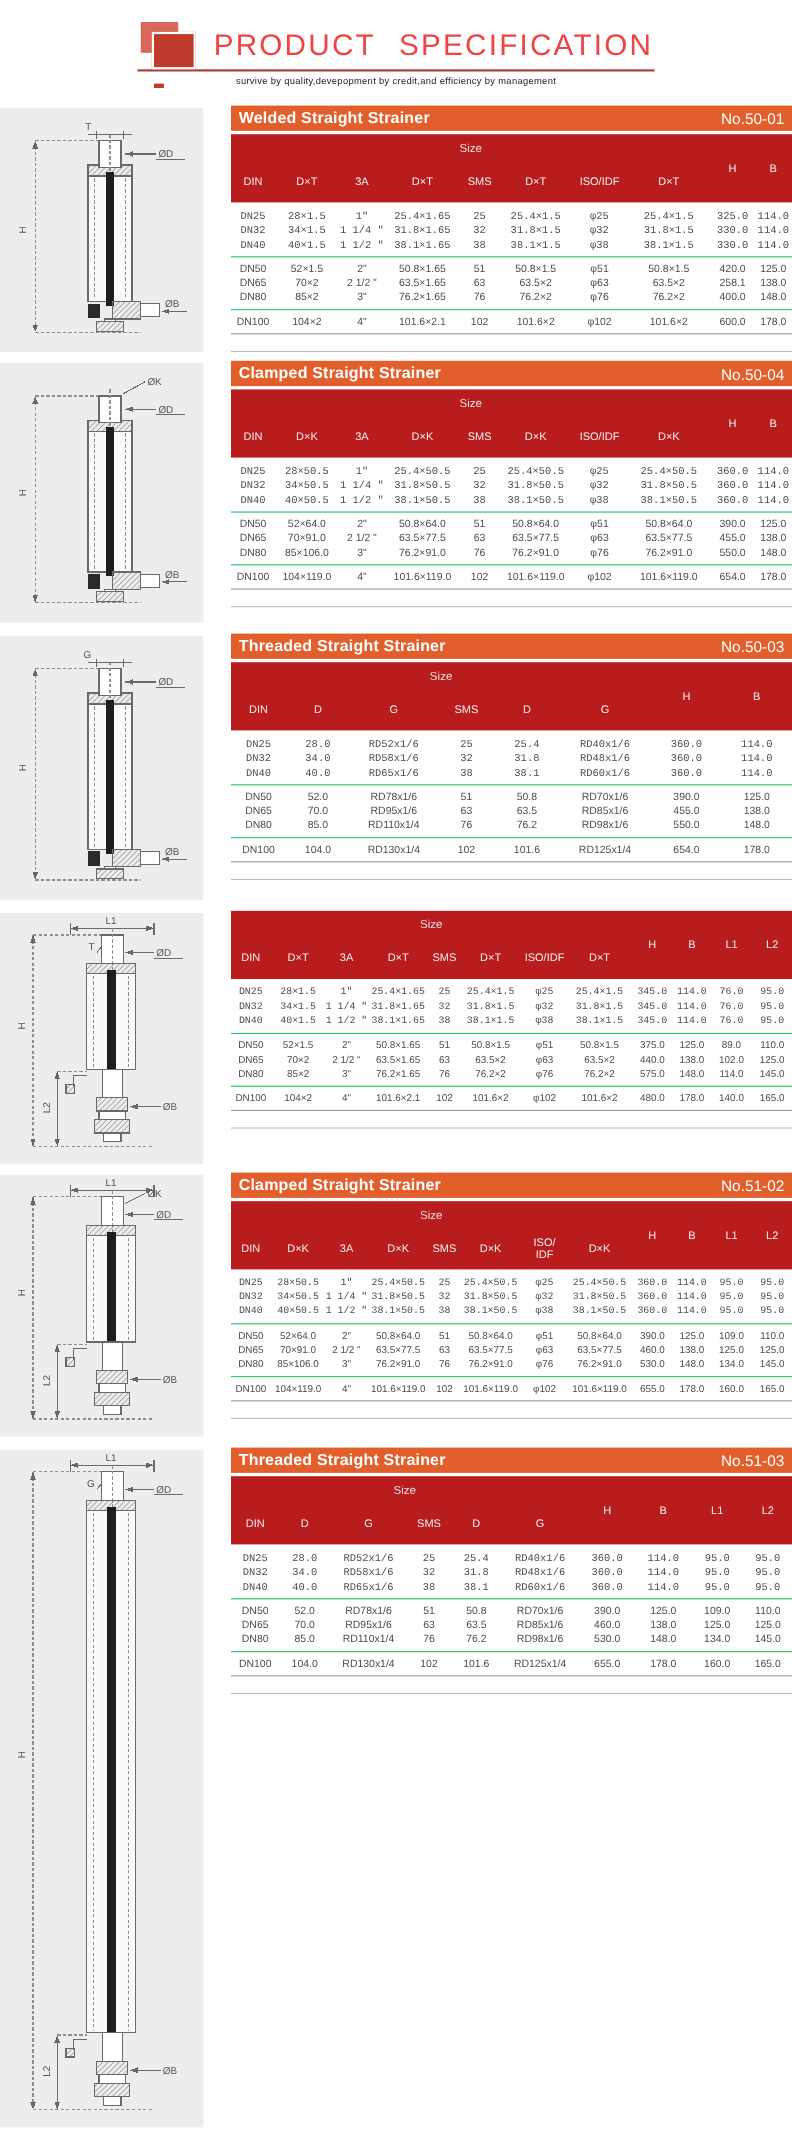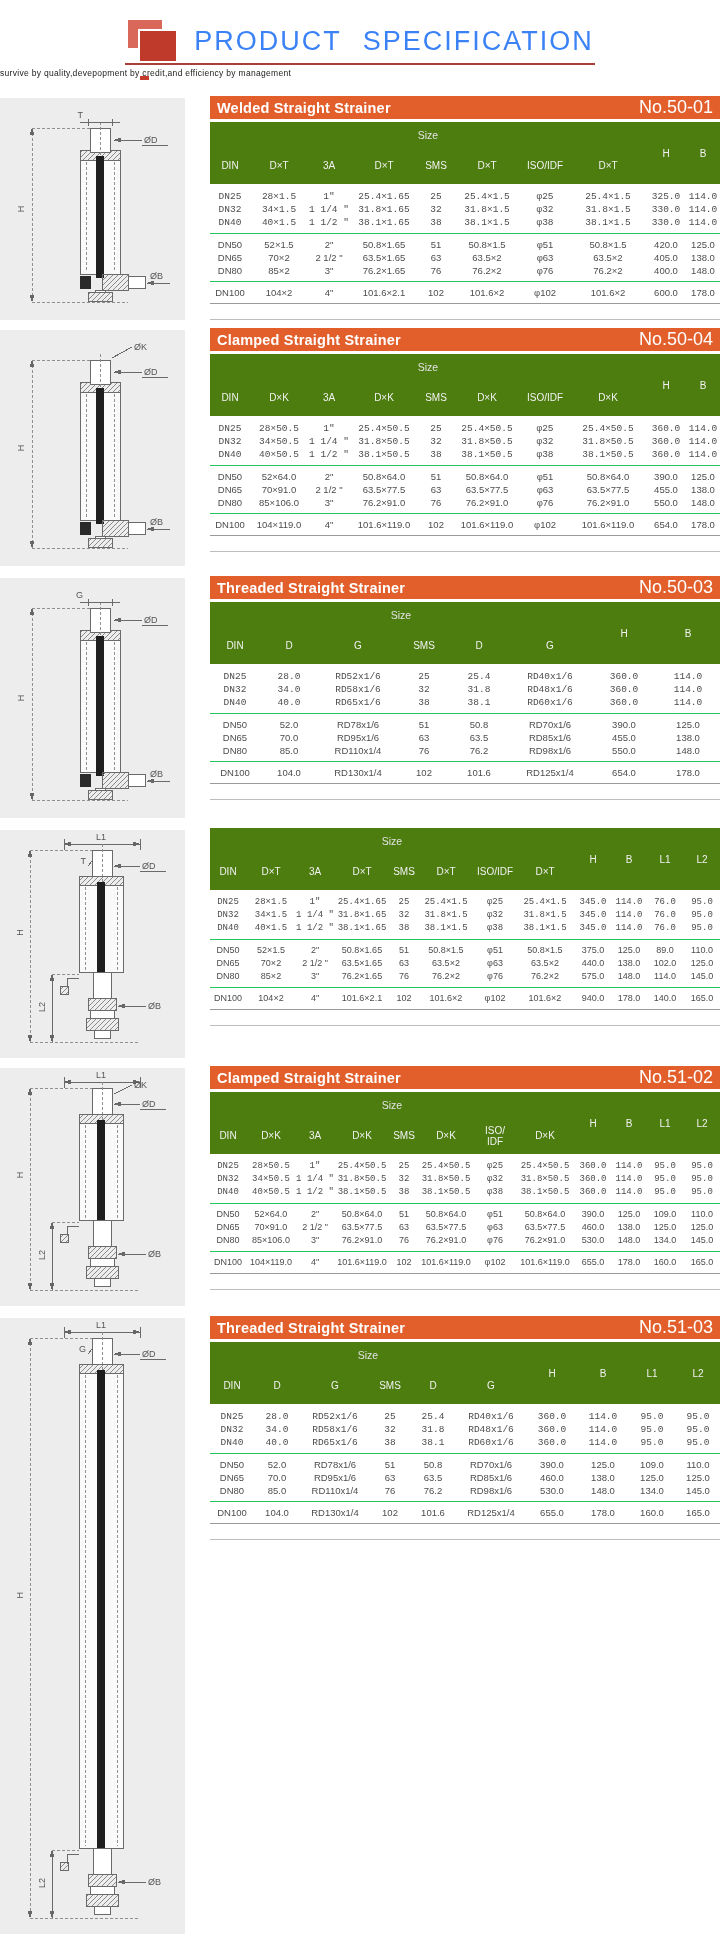--- a/index.html
+++ b/index.html
@@ -5,43 +5,43 @@
   html,body{margin:0;padding:0;background:#fff;}
   body{width:720px;font-family:"Liberation Sans",sans-serif;}
   .page{width:720px;position:relative;overflow:hidden;}
 
   
   header{position:relative;height:96px;}
   .hrow{display:flex;align-items:center;justify-content:center;padding-top:20px;gap:14px;}
   .logo{position:relative;width:54px;height:42px;flex:0 0 auto;}
   .sq-back{position:absolute;left:2px;top:0;width:34px;height:28px;background:#d9675a;}
   .sq-front{position:absolute;left:12px;top:9px;width:36px;height:30px;background:#bf3a2b;border:2px solid #fff;}
-  .brand{font-size:27px;letter-spacing:2px;word-spacing:12px;color:#3b82f6;font-weight:400;white-space:nowrap;}
+  .brand{font-size:27px;letter-spacing:2px;word-spacing:12px;color:#ef4444;font-weight:400;white-space:nowrap;}
   .underline{width:470px;height:2px;background:#a84039;margin:1px auto 0;}
-  .tagline{font-size:8.5px;color:#222;text-align:left;margin-top:3px;letter-spacing:.3px;}
+  .tagline{font-size:8.5px;color:#222;text-align:center;margin-top:3px;letter-spacing:.3px;}
   .tick{position:absolute;left:140px;top:76px;width:9px;height:4px;background:#c23b2b;}
 
   
   .sec{position:relative;padding-left:210px;margin-bottom:8px;}
   .panel{position:absolute;left:0;top:2px;width:185px;background:#ededed;
          display:flex;align-items:center;justify-content:center;}
   .s1{min-height:224px}.s2{min-height:240px}.s3{min-height:244px}
   .s4{min-height:230px}.s5{min-height:242px}.s6{min-height:620px}
   .s1 .panel{height:222px}.s2 .panel{height:236px}.s3 .panel{height:240px}
   .s4 .panel{height:228px}.s5 .panel{height:238px}.s6 .panel{height:616px}
 
   
   .tbl{width:510px;--fs:9.5px;}
   .s4 .tbl,.s5 .tbl{--fs:9px;}
   .titlebar{height:23px;background:#e25f2c;color:#fff;display:flex;align-items:center;
             justify-content:space-between;padding:0 7px;gap:28px;}
   .ttl{font-size:14.5px;font-weight:600;letter-spacing:.2px;}
-  .tno{font-size:18px;font-weight:500;}
+  .tno{font-size:14px;font-weight:500;}
   .thead{display:grid;grid-template-columns:var(--cols);grid-template-rows:26px 36px;
-         background:#4d7c0f;color:#f2f2f2;margin-top:3px;}
+         background:#b91c1c;color:#f2f2f2;margin-top:3px;}
   .size-cell{grid-row:1;display:flex;align-items:center;justify-content:center;
              font-size:10.5px;color:#e4e4e4;}
   .hcol{grid-row:2;display:flex;align-items:center;justify-content:center;
         font-size:10px;text-align:center;line-height:1.15;}
   .hdim{display:flex;align-items:center;justify-content:center;font-size:10px;}
   .tbody{margin-top:2px;border-bottom:1px solid #9a9a9a;}
   .group{padding:4px 0;border-top:1px solid #22c55e;}
   .group:first-child{border-top:none;font-family:Liberation Mono, monospace;}
   .grow{display:grid;grid-template-columns:var(--cols);}
   .cell{font-size:var(--fs);color:#4d4d4d;text-align:center;line-height:13px;white-space:nowrap;}
@@ -180,21 +180,21 @@
             </div>
             <div class="grow">
               <div class="cell">DN65</div>
               <div class="cell">70×2</div>
               <div class="cell">2 1/2 "</div>
               <div class="cell">63.5×1.65</div>
               <div class="cell">63</div>
               <div class="cell">63.5×2</div>
               <div class="cell">φ63</div>
               <div class="cell">63.5×2</div>
-              <div class="cell">405.0</div>
+              <div class="cell">258.1</div>
               <div class="cell">138.0</div>
             </div>
             <div class="grow">
               <div class="cell">DN80</div>
               <div class="cell">85×2</div>
               <div class="cell">3"</div>
               <div class="cell">76.2×1.65</div>
               <div class="cell">76</div>
               <div class="cell">76.2×2</div>
               <div class="cell">φ76</div>
@@ -668,21 +668,21 @@
           <div class="group">
             <div class="grow">
               <div class="cell">DN100</div>
               <div class="cell">104×2</div>
               <div class="cell">4"</div>
               <div class="cell">101.6×2.1</div>
               <div class="cell">102</div>
               <div class="cell">101.6×2</div>
               <div class="cell">φ102</div>
               <div class="cell">101.6×2</div>
-              <div class="cell">940.0</div>
+              <div class="cell">480.0</div>
               <div class="cell">178.0</div>
               <div class="cell">140.0</div>
               <div class="cell">165.0</div>
             </div>
           </div>
         </div>
       <div class="endline"></div>
     </div>
   </section>
 

